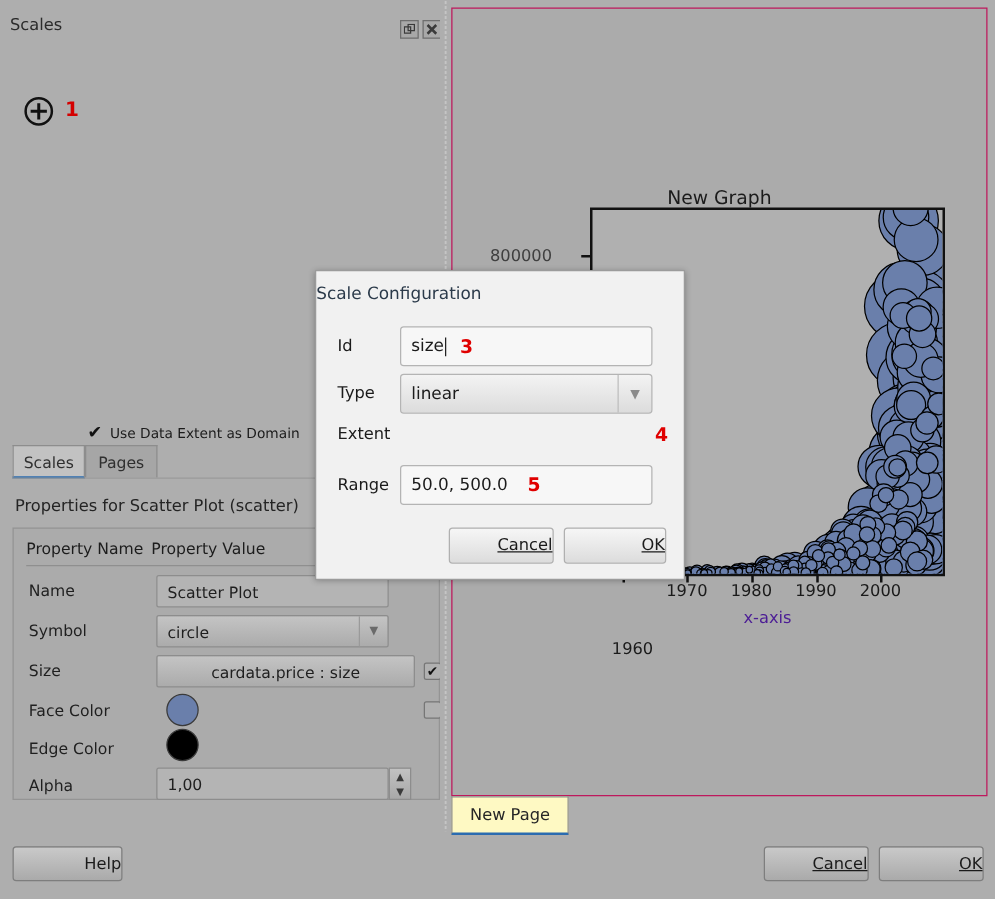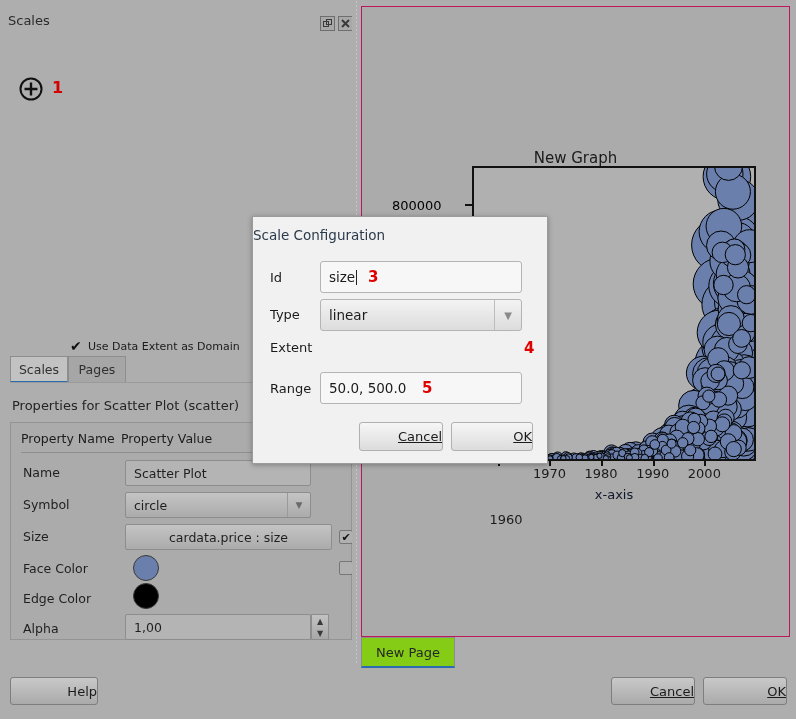--- a/index.html
+++ b/index.html
@@ -85,31 +85,31 @@
      background-size:3px 4px;opacity:.85;}
 
   
   #right-panel{left:361px;top:6px;width:429px;height:631px;
        border:1px solid #be185d;box-sizing:border-box;background:#ababab;}
   #chart-area{position:absolute;left:2px;top:2px;width:423px;height:500px;}
   #chart-title{position:absolute;left:0;top:140px;width:100%;text-align:center;
      font-size:15px;color:#1b1b1b;}
   #plot-frame{position:absolute;left:108px;top:157px;width:284px;height:295px;
      border:2px solid #111;box-sizing:border-box;background:#b0b0b0;overflow:hidden;}
-  #ytick-label-0{position:absolute;left:28px;top:189px;font-size:13px;color:#000000;}
+  #ytick-label-0{position:absolute;left:28px;top:189px;font-size:13px;color:#404040;}
   .ytick{position:absolute;width:7px;height:2px;background:#111;left:101px;}
   .xtick{position:absolute;height:7px;width:2px;background:#111;top:450px;}
   .xtick-lbl{position:absolute;top:457px;font-size:13px;color:#1b1b1b;
              transform:translateX(-50%);}
   #xaxis-label{position:absolute;left:108px;top:478px;width:284px;text-align:center;
-     font-size:13px;color:#0f172a;}
+     font-size:13px;color:#4c1d95;}
 
   #page-tabbar{left:361px;top:637px;width:429px;height:32px;}
   #tab-newpage{position:absolute;left:0;top:0;height:31px;padding:0 14px;
-     display:flex;align-items:center;background:#84cc16;border:1px solid #8d8d8d;
+     display:flex;align-items:center;background:#fef9c3;border:1px solid #8d8d8d;
      border-bottom:2px solid #2b6cb0;box-sizing:border-box;font-size:13px;color:#262626;}
 
   
   .btn{box-sizing:border-box;border:1px solid #7e7e7e;border-radius:3px;
        background:linear-gradient(#c9c9c9,#aaaaaa);
        display:flex;align-items:center;justify-content:flex-end;
        font-size:13px;color:#1b1b1b;}
   #cancel-btn-main{left:611px;top:677px;width:84px;height:28px;}
   #ok-btn-main{left:703px;top:677px;width:84px;height:28px;}
   .acc{text-decoration:underline;}

